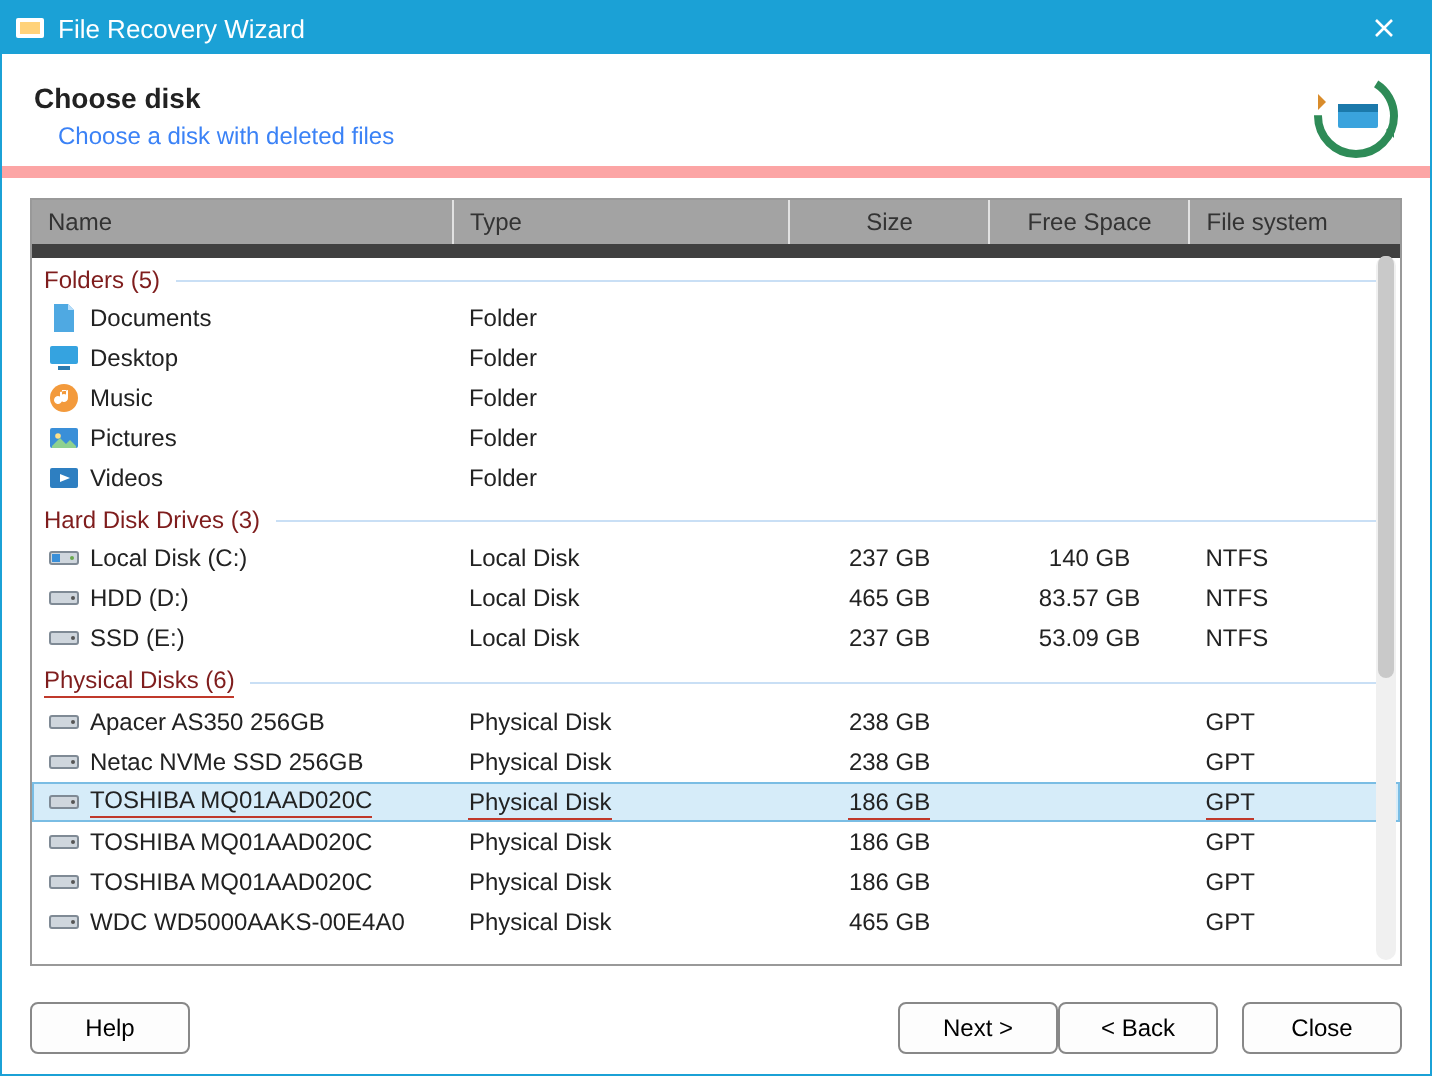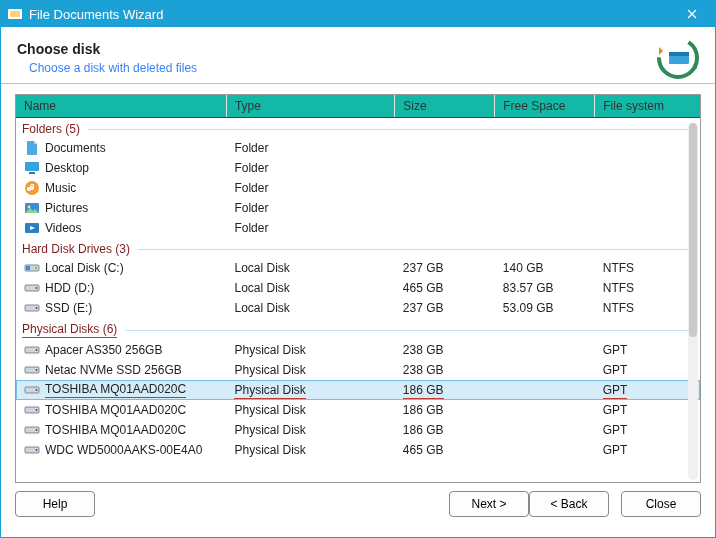--- a/index.html
+++ b/index.html
@@ -19,43 +19,43 @@
     display: flex; align-items: center;
     padding: 0 6px;
     font-size: 13px;
   }
   .titlebar .title-icon { width: 16px; height: 16px; margin-right: 6px; display:flex;align-items:center;justify-content:center; }
   .titlebar .title { flex: 1; }
   .titlebar .close-btn { width: 34px; height: 24px; display:flex;align-items:center;justify-content:center; cursor:pointer; }
   .header-area {
     padding: 10px 16px 4px 16px;
     display: flex; align-items: center;
-    border-bottom: 1px solid #fca5a5;
+    border-bottom: 6px solid #fca5a5;
   }
   .header-text h1 { font-size: 14px; font-weight: 700; color:#222; }
   .header-text p { font-size: 12px; margin-top: 4px; margin-left: 12px; color:#3b82f6; }
   .header-icon { margin-left: auto; width: 42px; height: 42px; }
   .content {
     flex: 1;
     margin: 10px 14px 8px 14px;
     border: 1px solid #999;
     overflow: hidden;
     display: flex; flex-direction: column;
     position: relative;
   }
   .table-wrap { flex:1; overflow:auto; }
   table { width: 100%; border-collapse: collapse; table-layout: fixed; }
   thead th {
     text-align: left;
     font-weight: 400;
     font-size: 12px;
     padding: 4px 8px;
-    border-bottom: 1px solid #404040;
+    border-bottom: 7px solid #404040;
     border-right: 1px solid #e2e2e2;
-    background: #14b8a6;
+    background: #a3a3a3;
     color:#333;
     position: sticky; top: 0;
   }
   thead th:last-child{border-right:none;}
   .col-name { width: 200px; }
   .col-type { width: 160px; }
   .col-size { width: 95px; text-align: right; }
   .col-free { width: 95px; text-align: right; }
   .col-fs   { width: 100px; }
   .group-row td {
@@ -65,25 +65,25 @@
   }
   .group-line {
     display:flex; align-items:center; gap:4px;
   }
   .group-line .gline-fill { flex:1; border-bottom:1px solid #c9dff5; height:1px; margin-left:4px;}
   td { padding: 2px 8px; font-size: 12px; color:#222; white-space: nowrap; overflow: hidden; text-overflow: ellipsis; }
   tbody tr { height: 19px; }
   tbody tr.selected { background:#d6ecf9; outline:1px solid #7abde4; outline-offset:-1px; }
   .name-cell { display:flex; align-items:center; gap:5px; }
   .name-cell .icon { width:16px; height:16px; display:flex;align-items:center;justify-content:center; flex-shrink:0;}
-  .t-right { text-align:left; }
+  .t-right { text-align:center; }
   .underline-red { border-bottom: 1.5px solid #c0392b; padding-bottom:1px; }
   .footer {
     height: 46px;
-    display:flex; 
+    display:flex; align-items:center;
     padding: 0 14px;
   }
   .btn {
     min-width: 80px; height: 26px;
     border: 1px solid #888; border-radius:4px;
     background:#fdfdfd;
     font-size:12px;
     display:inline-flex;align-items:center;justify-content:center;
     cursor:pointer;
     padding: 0 14px;
@@ -104,21 +104,21 @@
 <body>
 
 <div class="titlebar">
   <span class="title-icon">
     <svg class="svg-ic" viewBox="0 0 16 16">
         <rect x="1" y="3" width="14" height="10" rx="1" fill="#fff" stroke="#fff" stroke-width="0"></rect>
         <rect x="1" y="3" width="14" height="10" rx="1" fill="none" stroke="#1ba1d6" stroke-width="0"></rect>
         <path d="M3 5h10v6H3z" fill="#ffd27a"></path>
       </svg>
   </span>
-  <span class="title">File Documents Wizard</span>
+  <span class="title">File Recovery Wizard</span>
   <span class="close-btn">
     <svg viewBox="0 0 10 10" width="10" height="10">
         <path d="M1 1l8 8M9 1l-8 8" stroke="#fff" stroke-width="1.3"></path>
       </svg>
   </span>
 </div>
 
 <div class="header-area">
   <div class="header-text">
     <h1>Choose disk</h1>

